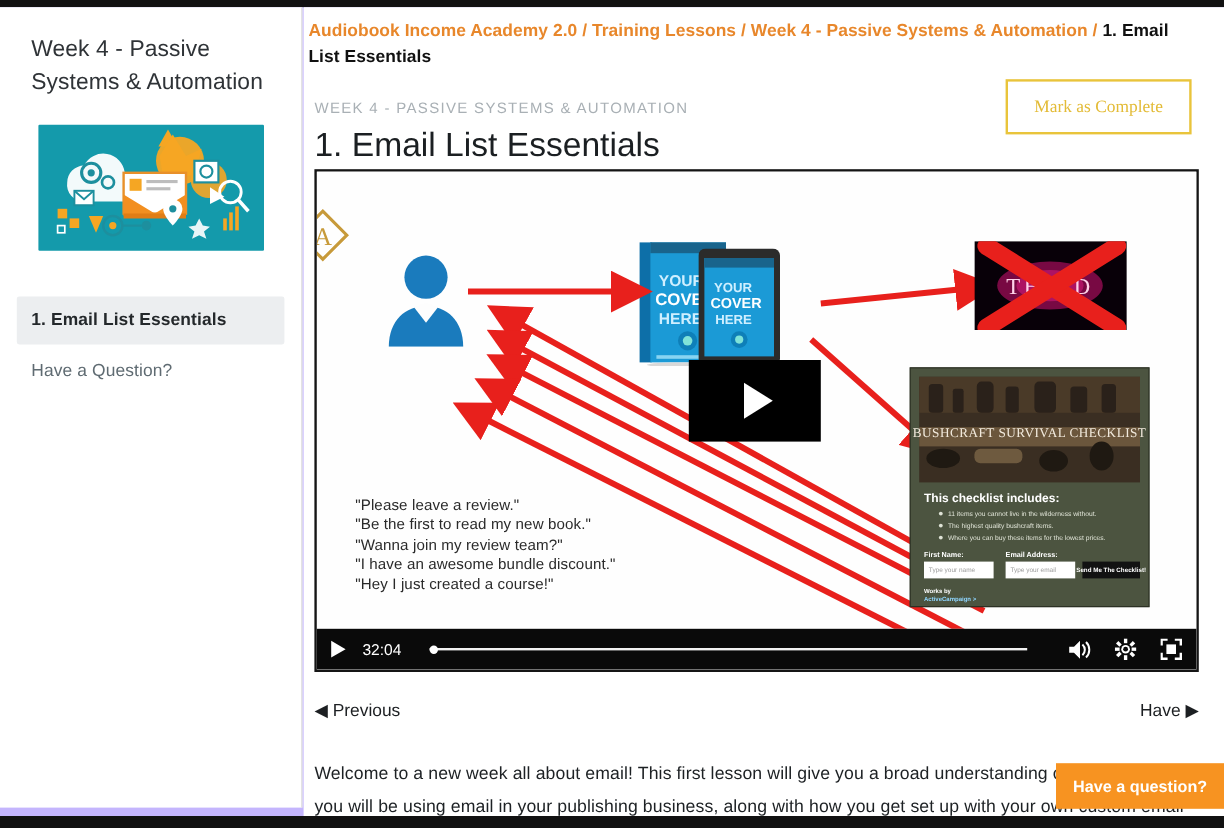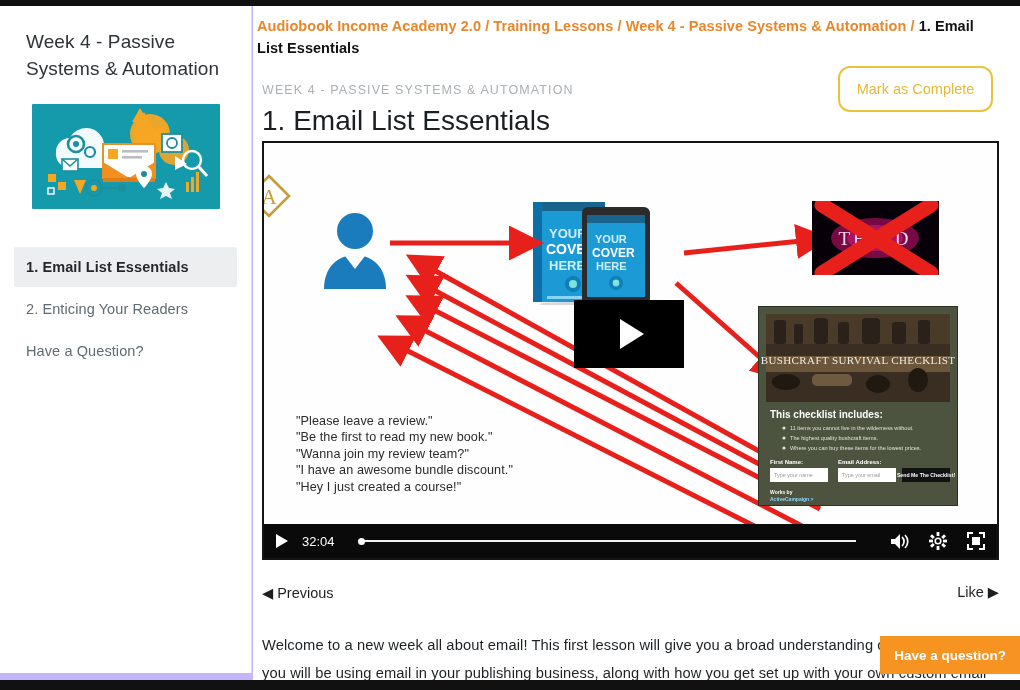--- a/index.html
+++ b/index.html
@@ -48,22 +48,22 @@
   .crumb-current { color: #111; }
 
   .head-row { position: relative; padding: 24px 22px 0 9px; }
   .eyebrow {
     font-size: 12.5px; letter-spacing: 1.1px; color: #a9b0b5; text-transform: uppercase;
   }
   .h1 { font-size: 28px; line-height: 36px; color: #1b1f22; font-weight: 400; margin-top: 6px; }
   .complete-btn {
     position: absolute; right: 27px; top: 7px; width: 155px; height: 46px;
     border: 2px solid #e9c43b; background: #fff; color: #e3bb36;
-    font-size: 14.5px; font-family: Liberation Sans, sans-serif;
-    cursor: pointer; border-radius: 12px;
+    font-size: 14.5px; font-family: Liberation Serif, serif;
+    cursor: pointer; border-radius: 0;
   }
 
   
   .video {
     position: absolute; left: 9px; top: 135px; width: 737px; height: 419px;
     background: #fff; border: 2px solid #151515; overflow: hidden;
   }
   .stage { position: absolute; inset: 0 0 34px 0; background: #fefefe; overflow: hidden; }
 
   .wm { position: absolute; left: -18px; top: 30px; width: 46px; height: 46px; }
@@ -158,21 +158,20 @@
         <circle cx="62" cy="84" r="8" fill="none" stroke="#1d8f9e" stroke-width="2"></circle>
         <circle cx="62" cy="84" r="3" fill="#f5a623"></circle>
         <line x1="70" y1="84" x2="86" y2="84" stroke="#1d8f9e" stroke-width="2"></line>
         <circle cx="90" cy="84" r="4" fill="#1d8f9e"></circle>
         <path d="M42 76 l12 0 l-6 14z" fill="#f5a623"></path>
       </svg>
     </div>
 
     <nav class="nav">
       <div class="nav-item active">1. Email List Essentials</div>
-      <div class="nav-item">2. Enticing Your Readers</div>
       <div class="nav-item">Have a Question?</div>
     </nav>
   </aside>
 
   <main class="main">
 
     <div class="crumbs">
       <span class="crumb-link">Audiobook Income Academy 2.0</span>
       <span class="crumb-sep">/</span>
       <span class="crumb-link">Training Lessons</span>
@@ -351,21 +350,21 @@
                 <path d="M6 17 H1 V12"></path>
             </g>
             <rect x="5" y="5" width="8" height="8" fill="#fff"></rect>
           </svg>
         </div>
       </div>
     </div>
 
     <div class="pnav">
       <span class="prev">◀&nbsp;<span>Previous</span></span>
-      <span class="next"><span>Like</span>&nbsp;▶</span>
+      <span class="next"><span>Have</span>&nbsp;▶</span>
     </div>
 
     <div class="lesson-body">Welcome to a new week all about email! This first lesson will give you a broad understanding of why and how you will be using email in your publishing business, along with how you get set up with your own custom email address.</div>
   </main>
 
   <div class="ask-tab">Have a question?</div>
   <div class="bottom-bar"></div>
 </div>
 
 </body></html>

